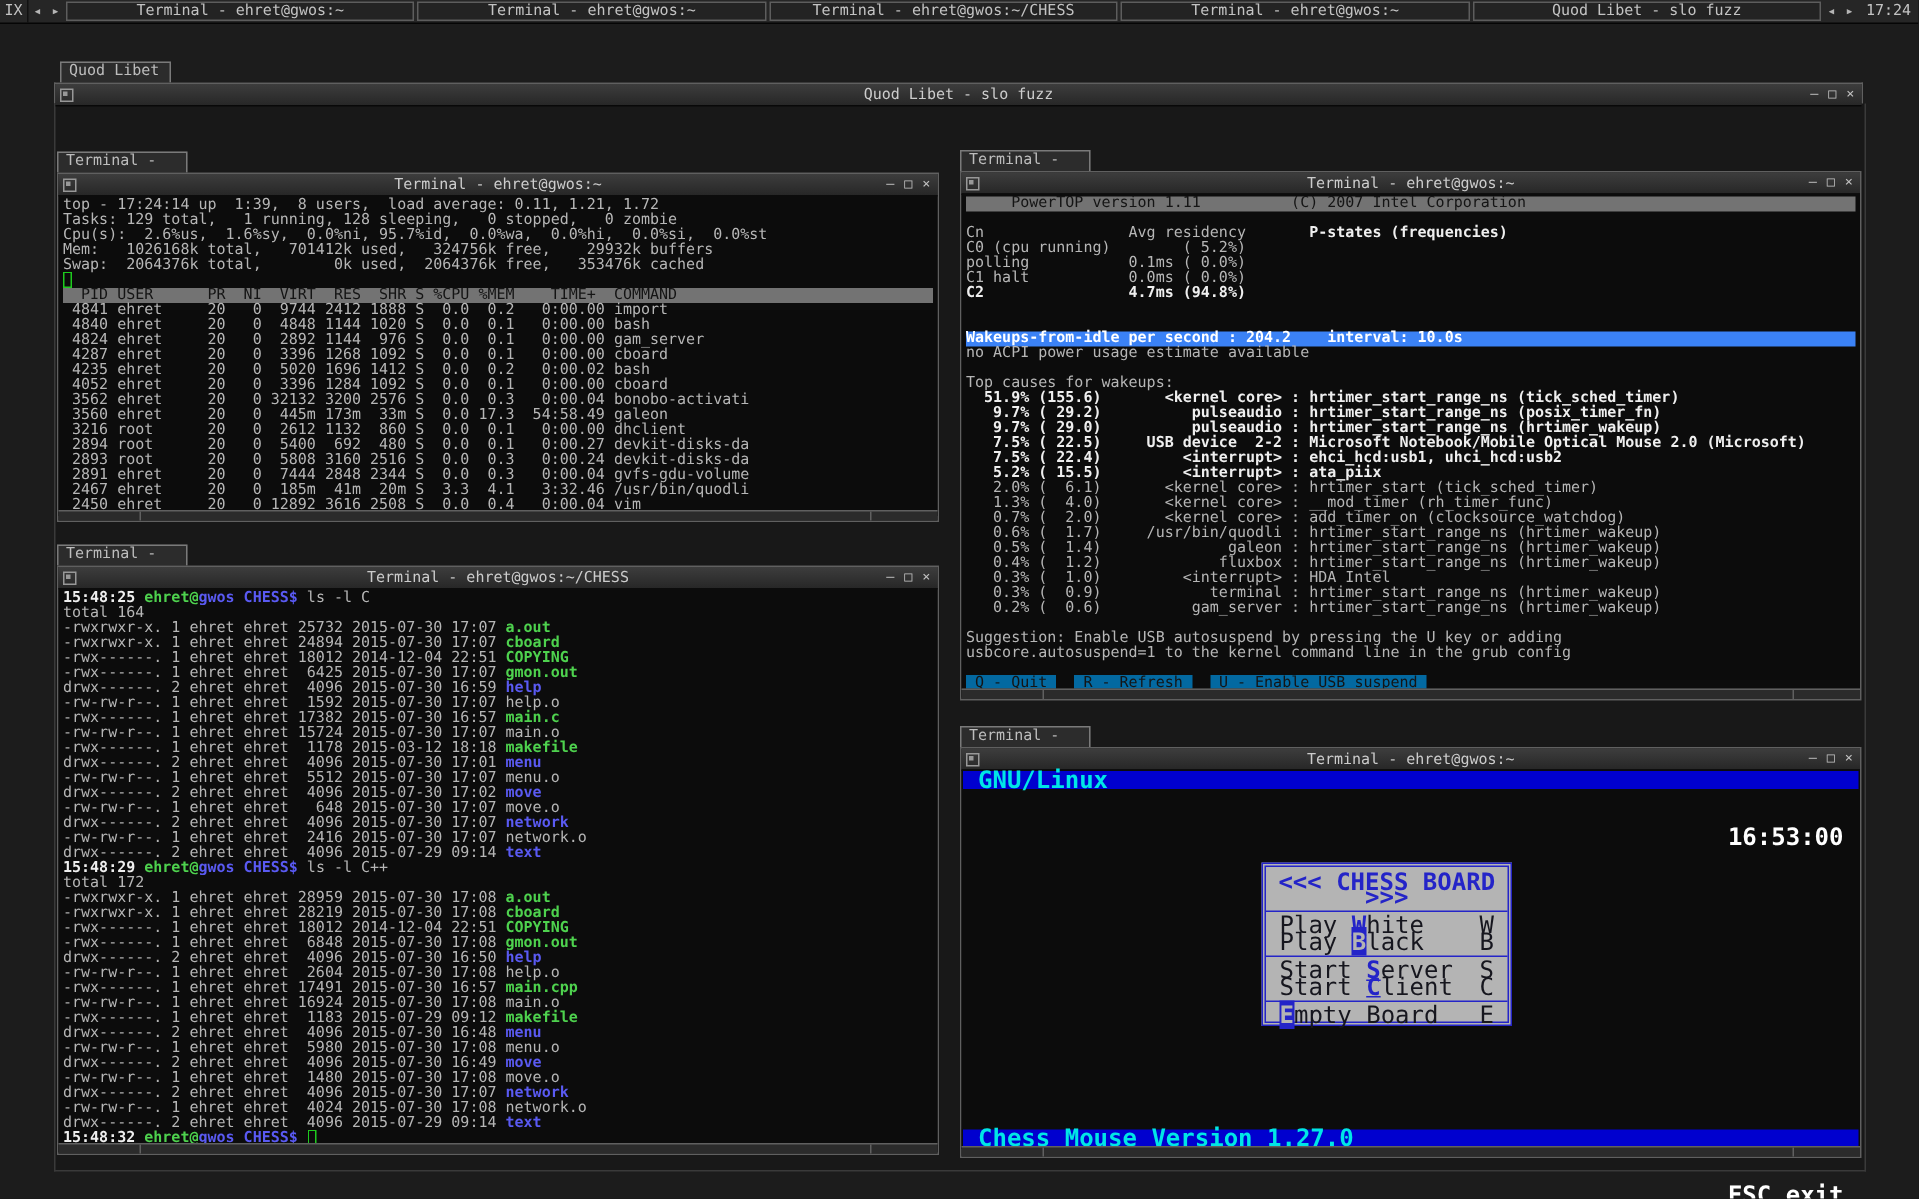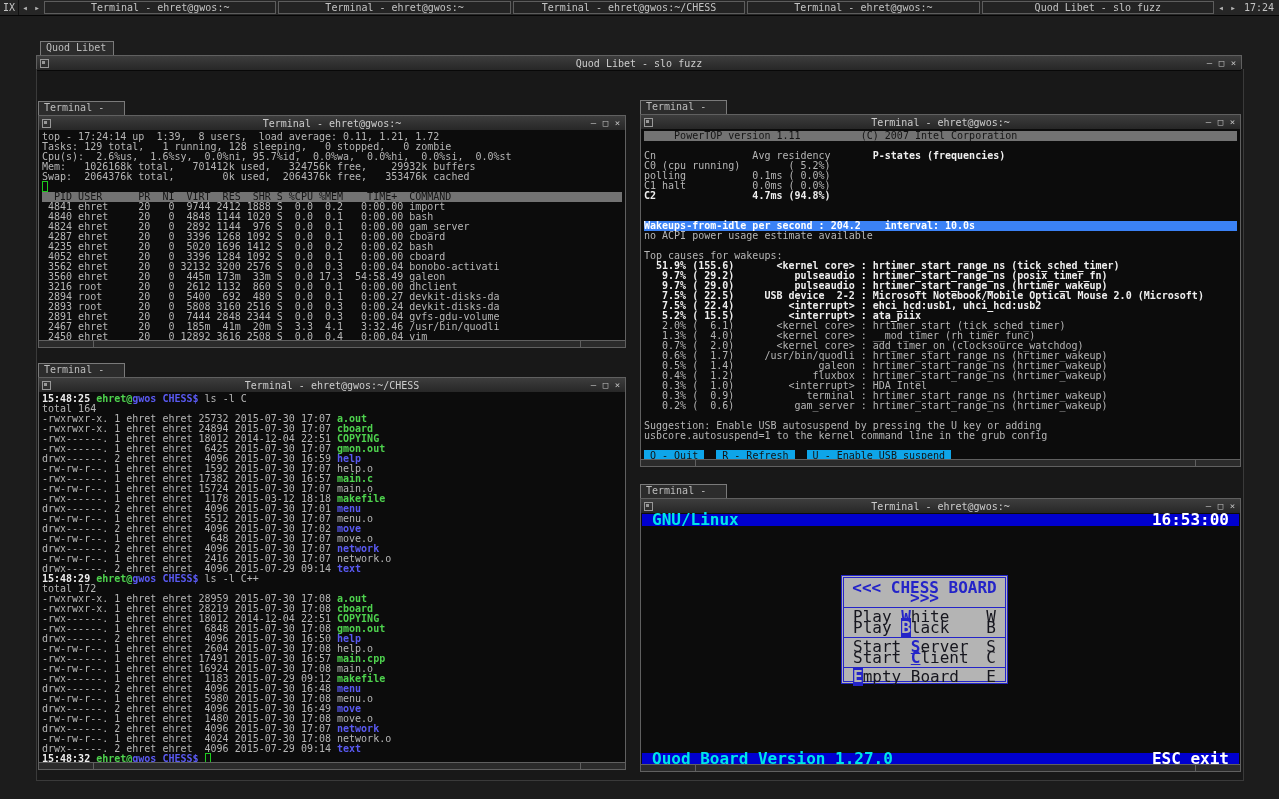--- a/index.html
+++ b/index.html
@@ -36,32 +36,32 @@
   .grip::after{content:"";position:absolute;right:44px;top:0;bottom:0;width:1px;background:#606060;}
   
   .term{position:absolute;left:0;right:0;background:#0c0c0c;padding:2px 3px;
     font-size:10px;line-height:10px;color:#b6b6b6;white-space:pre;overflow:hidden;}
   .tl{height:10px;}
   .w{color:#efefef;font-weight:bold;}
   .g{color:#4ed24e;font-weight:bold;}
   .b{color:#5a5af2;font-weight:bold;}
   .inv{background:#737373;color:#141414;}
   .red{background:#3b82f6;color:#ffffff;font-weight:bold;}
-  .btn{background:#0ea5e9;color:#141414;}
+  .btn{background:#0369a1;color:#141414;}
   .cur{box-shadow:inset 0 0 0 1px #1ecb1e;}
   
   #ql-body{position:absolute;left:36px;top:69px;width:1206px;height:711px;
     background:#181818;border:1px solid #3a3a3a;border-top:none;}
   
   .cb-content{position:absolute;left:0;right:0;background:#0c0c0c;}
   .cb-bar{position:absolute;left:1px;right:1px;height:12px;background:#0000cf;
     display:flex;justify-content:space-between;font-size:16px;line-height:12px;
     font-weight:bold;padding:0 10px;box-sizing:border-box;}
   .cb-cyan{color:#00e6e6;}
-  .cb-white{color:#ffffff;}
+  .cb-white{color:#ffffff;margin-top:38px;}
   .cb-menu{position:absolute;left:200px;top:62px;width:167px;height:109px;
     background:#b4b4b4;border:3px double #2424c8;box-sizing:border-box;
     font-size:16px;color:#16161e;}
   .menu-title{text-align:center;color:#2424c8;font-weight:bold;margin-top:5px;line-height:10px;}
   .menu-sep{height:1px;background:#2424c8;margin:4px 0 3px 0;}
   .menu-item{display:flex;justify-content:space-between;padding:0 9px;line-height:11px;}
   .hku{color:#2424c8;text-decoration:underline;font-weight:bold;}
   .hki{background:#2424c8;color:#b4b4b4;font-weight:bold;}
 </style>
 </head>
@@ -178,18 +178,18 @@
         <span><span>Start </span><span class="hku">C</span><span>lient</span></span>
         <span>C</span>
       </div>
       <div class="menu-sep"></div>
       <div class="menu-item">
         <span><span></span><span class="hki">E</span><span>mpty Board</span></span>
         <span>E</span>
       </div>
     </div>
     <div class="cb-bar" style="bottom:1px;">
-      <span class="cb-cyan">Quod Board Version 1.27.0</span>
+      <span class="cb-cyan">Chess Mouse Version 1.27.0</span>
       <span class="cb-white">ESC exit</span>
     </div>
   </div>
   <div class="grip"></div>
 </div>
 
 </body></html>

